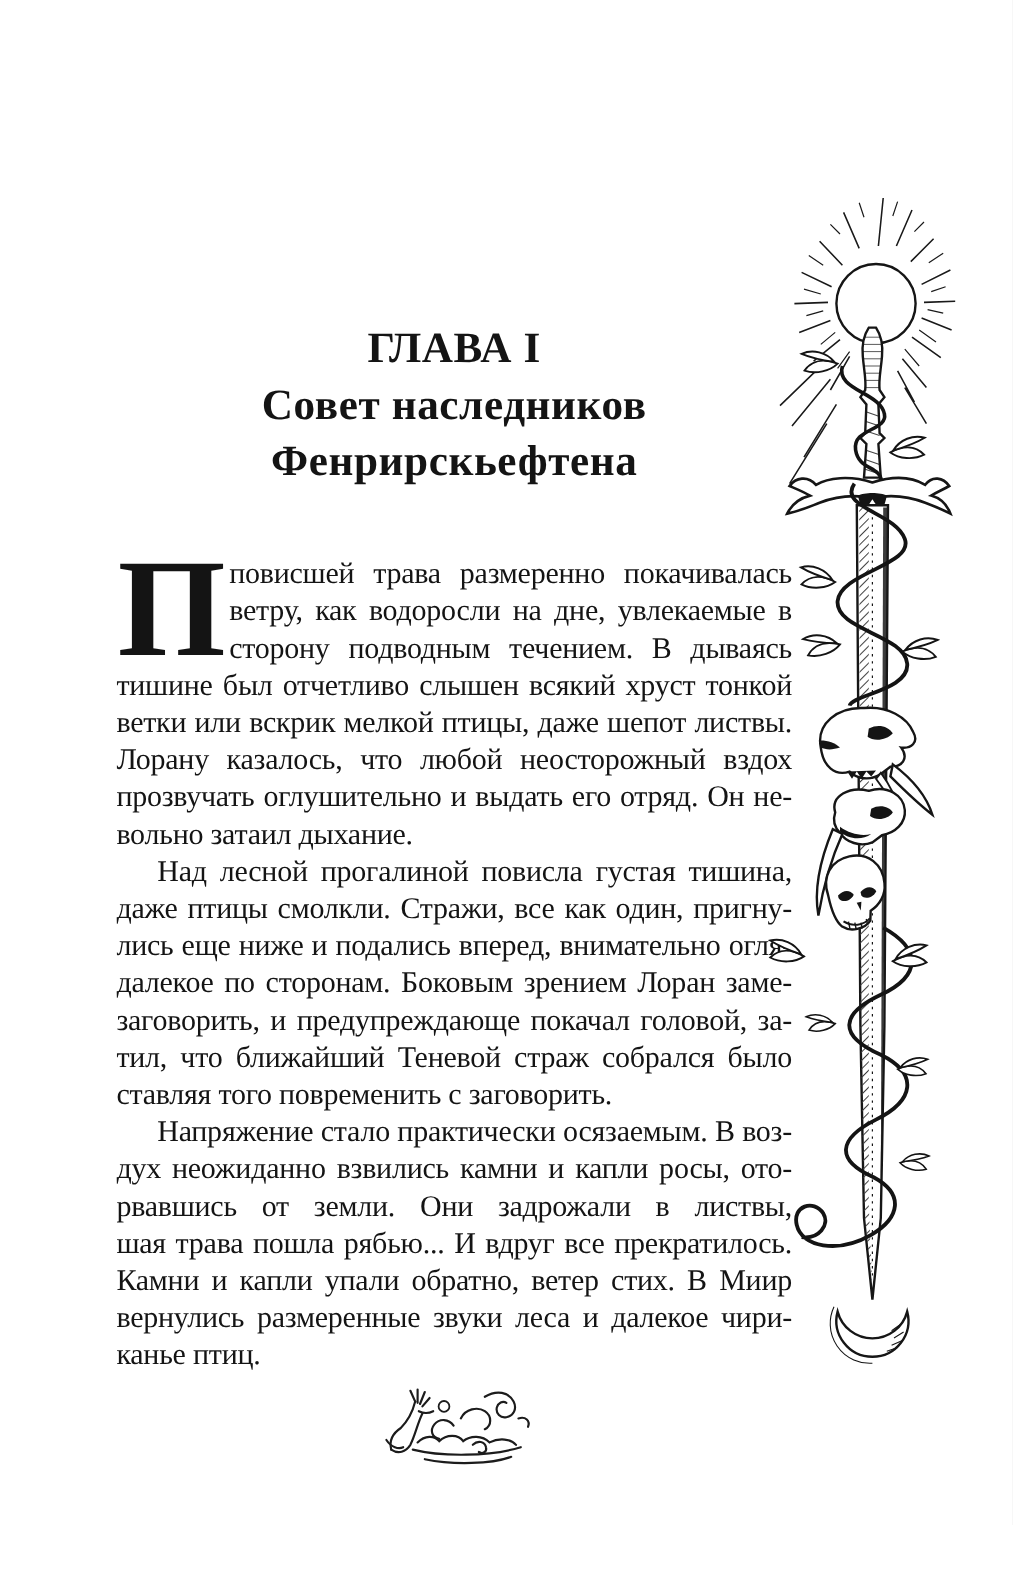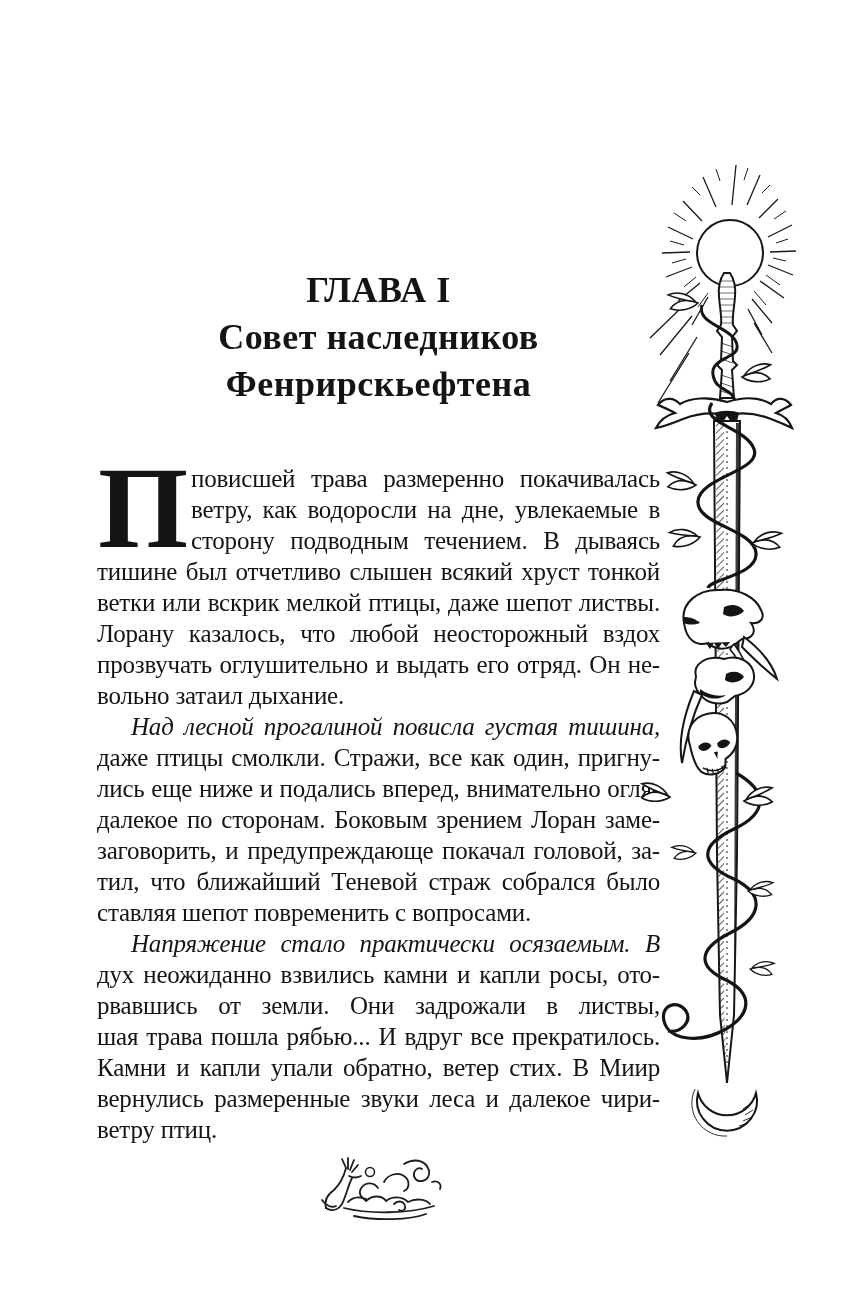--- a/index.html
+++ b/index.html
@@ -13,21 +13,21 @@
     text-align:center;font-weight:bold;
   }
   .title-line{font-size:36px;line-height:47px;letter-spacing:0.5px;}
   .body-block{position:absolute;left:97px;top:463px;width:563px;font-size:25px;}
   .line{
     height:31px;line-height:31px;letter-spacing:-0.2px;
     text-align:justify;text-align-last:justify;overflow:hidden;
   }
   .line.last{text-align-last:left;}
   .line.inset{margin-left:94px;}
-  .line.indent{text-indent:34px;font-style:italic;}
+  .line.indent{text-indent:34px;}
   .dropcap{
     position:absolute;left:1px;top:-13px;
     font-size:116px;line-height:116px;font-weight:bold;letter-spacing:0;
   }
   .sword-art{position:absolute;left:640px;top:155px;width:204px;height:990px;}
   .tailpiece-art{position:absolute;left:318px;top:1154px;width:134px;height:76px;}
   svg{display:block;}
 </style>
 </head>
 <body>
@@ -50,28 +50,28 @@
         <div class="line">ветки или вскрик мелкой птицы, даже шепот листвы.</div>
         <div class="line">Лорану казалось, что любой неосторожный вздох мог</div>
         <div class="line">прозвучать оглушительно и выдать его отряд. Он не-</div>
         <div class="line last">вольно затаил дыхание.</div>
         <div class="line indent">Над лесной прогалиной повисла густая тишина,</div>
         <div class="line">даже птицы смолкли. Стражи, все как один, пригну-</div>
         <div class="line">лись еще ниже и подались вперед, внимательно огля-</div>
         <div class="line">далекое по сторонам. Боковым зрением Лоран заме-</div>
         <div class="line">заговорить, и предупреждающе покачал головой, за-</div>
         <div class="line">тил, что ближайший Теневой страж собрался было</div>
-        <div class="line last">ставляя шепот повременить с вопросами.</div>
+        <div class="line last">ставляя того повременить с заговорить.</div>
         <div class="line indent">Напряжение стало практически осязаемым. В воз-</div>
         <div class="line">дух неожиданно взвились камни и капли росы, ото-</div>
         <div class="line">рвавшись от земли. Они задрожали в листвы, выцвет-</div>
         <div class="line">шая трава пошла рябью... И вдруг все прекратилось.</div>
         <div class="line">Камни и капли упали обратно, ветер стих. В Миир</div>
         <div class="line">вернулись размеренные звуки леса и далекое чири-</div>
-        <div class="line last">ветру птиц.</div>
+        <div class="line last">канье птиц.</div>
       </div>
   </div>
 
   <div class="sword-art">
     <svg viewBox="0 0 204 990" width="204" height="990" xmlns="http://www.w3.org/2000/svg">
       <defs>
         <pattern id="hatch" width="5" height="5" patternUnits="userSpaceOnUse" patternTransform="rotate(45)">
           <line x1="0" y1="0" x2="0" y2="5" stroke="#3f3f3f" stroke-width="1.7"></line>
         </pattern>
         <g id="leafpair" stroke="#141414" stroke-width="1.6" fill="#ffffff">

